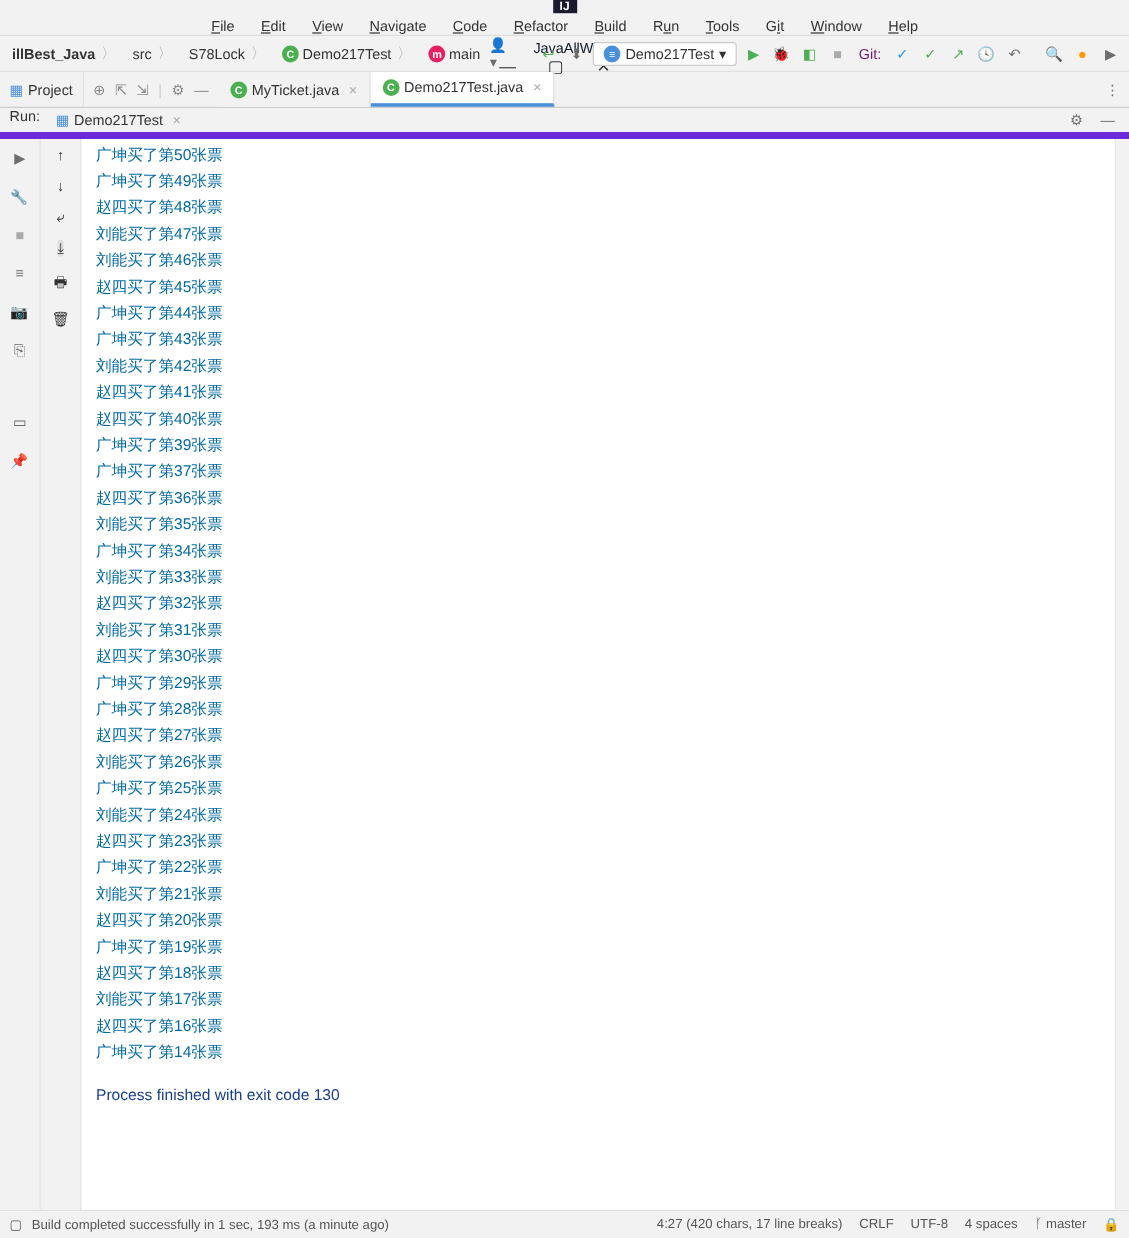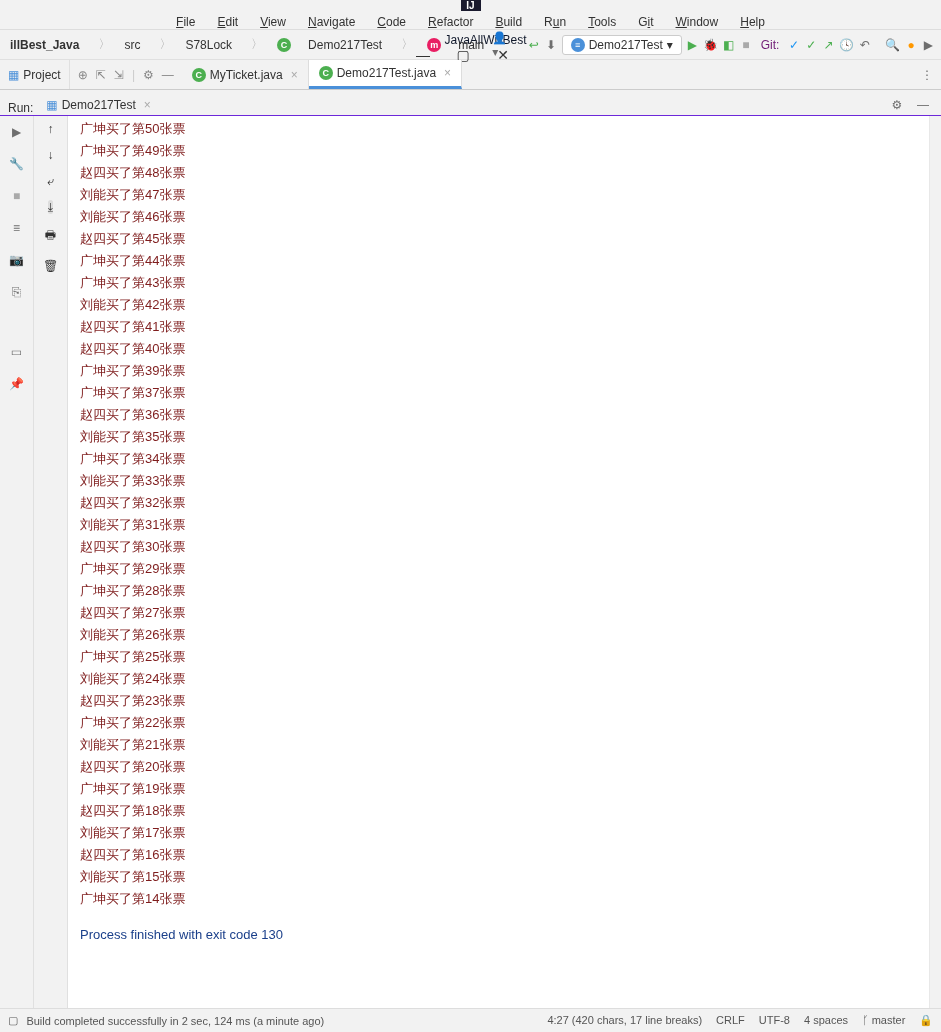--- a/index.html
+++ b/index.html
@@ -10,51 +10,51 @@
 .app-icon { width: 20px; height: 20px; background: #1a1a2e; margin: 0 8px; display: flex; align-items: center; justify-content: center; color: #fff; font-weight: bold; font-size: 10px; }
 .menu-bar { display: flex; gap: 6px; }
 .menu-item { padding: 4px 8px; cursor: default; }
 .menu-item u { text-decoration: underline; }
 .title-text { flex: 1; text-align: left; padding-left: 30px; color: #0f172a; }
 .win-controls { display: flex; gap: 20px; padding-right: 15px; }
 .win-btn { width: 20px; text-align: center; cursor: default; font-size: 14px; }
 
 
 .toolbar { height: 30px; background: #f2f2f2; display: flex; align-items: center; border-bottom: 1px solid #e0e0e0; padding: 0 6px; gap: 4px; }
-.crumb { padding: 2px 4px; display: flex; align-items: center; gap: 17px; }
+.crumb { padding: 2px 4px; display: flex; align-items: center; gap: 3px; }
 .crumb .sep { color: #aaa; padding: 0 2px; }
 .class-icon { width: 14px; height: 14px; border-radius: 50%; background: #4caf50; color: #fff; font-size: 9px; display: inline-flex; align-items: center; justify-content: center; font-weight: bold; }
 .method-icon { width: 14px; height: 14px; border-radius: 50%; background: #e91e63; color: #fff; font-size: 9px; display: inline-flex; align-items: center; justify-content: center; font-weight: bold; }
 .tb-spacer { flex: 1; }
 .tb-icon { width: 20px; height: 20px; display: inline-flex; align-items: center; justify-content: center; color: #6e6e6e; cursor: default; }
 .run-config { border: 1px solid #ccc; padding: 2px 8px; border-radius: 3px; display: flex; align-items: center; gap: 4px; background: #fff; }
 .green { color: #4caf50; }
 .blue { color: #2196f3; }
 .orange { color: #ff9800; }
 
 
 .tabs-row { height: 30px; background: #f2f2f2; display: flex; align-items: center; border-bottom: 1px solid #ccc; }
 .project-tab { display: flex; align-items: center; gap: 4px; padding: 0 8px; border-right: 1px solid #e0e0e0; height: 100%; }
 .proj-icons { display: flex; gap: 8px; padding: 0 8px; color: #888; }
 .file-tab { display: flex; align-items: center; gap: 4px; padding: 0 10px; height: 100%; border-right: 1px solid #ddd; background: #f2f2f2; }
 .file-tab.active { background: #fff; border-bottom: 3px solid #4a90d9; }
 .tab-close { color: #aaa; padding-left: 4px; }
 
 
-.run-header { height: 26px; background: #f2f2f2; display: flex; align-items: flex-end; padding: 0 8px; border-bottom: 1px solid #6d28d9; gap: 6px; }
+.run-header { height: 26px; background: #f2f2f2; display: flex; align-items: flex-start; padding: 0 8px; border-bottom: 6px solid #6d28d9; gap: 6px; }
 .run-label { font-weight: normal; }
 .run-tab { display: flex; align-items: center; gap: 4px; padding: 2px 6px; border: 1px solid transparent; }
 
 
 .main { display: flex; height: 892px; background: #fff; }
 .gutter-left { width: 34px; background: #f2f2f2; border-right: 1px solid #e0e0e0; display: flex; flex-direction: column; align-items: center; padding-top: 6px; gap: 12px; }
 .gutter-left .gicon { width: 20px; height: 20px; display: flex; align-items: center; justify-content: center; color: #6e6e6e; cursor: default; }
 .gutter-mid { width: 34px; background: #f2f2f2; border-right: 1px solid #e0e0e0; display: flex; flex-direction: column; align-items: center; padding-top: 6px; gap: 12px; }
 .console { flex: 1; background: #fff; padding: 2px 4px 4px 12px; font-family: "Consolas", "Courier New", monospace; font-size: 13px; line-height: 22px; overflow: hidden; position: relative; }
-.console-line { white-space: pre; color: #7f1d1d; }
+.console-line { white-space: pre; color: #0369a1; }
 .exit-line { color: #1a3f8a; margin-top: 14px; }
 .scrollbar { position: absolute; right: 0; top: 0; bottom: 0; width: 12px; background: #f2f2f2; border-left: 1px solid #e8e8e8; }
 
 
 .status-bar { height: 24px; background: #f2f2f2; display: flex; align-items: center; padding: 0 8px; border-top: 1px solid #ddd; font-size: 11px; color: #555; gap: 14px; }
 .status-left { display: flex; align-items: center; gap: 8px; }
 .status-right { margin-left: auto; display: flex; align-items: flex-start; gap: 14px; }
 </style>
 </head>
 <body>
@@ -218,30 +218,29 @@
       <div class="console-line">广坤买了第25张票</div>
       <div class="console-line">刘能买了第24张票</div>
       <div class="console-line">赵四买了第23张票</div>
       <div class="console-line">广坤买了第22张票</div>
       <div class="console-line">刘能买了第21张票</div>
       <div class="console-line">赵四买了第20张票</div>
       <div class="console-line">广坤买了第19张票</div>
       <div class="console-line">赵四买了第18张票</div>
       <div class="console-line">刘能买了第17张票</div>
       <div class="console-line">赵四买了第16张票</div>
-      <div class="console-line">刘能买了第15张票</div>
       <div class="console-line">广坤买了第14张票</div>
       <div class="console-line exit-line">Process finished with exit code 130</div>
     </div>
 </div>
 
 <div class="status-bar">
   <div class="status-left">
     <span>▢</span>
-    <span>Build completed successfully in 2 sec, 124 ms (a minute ago)</span>
+    <span>Build completed successfully in 1 sec, 193 ms (a minute ago)</span>
   </div>
   <div class="status-right">
     <span>4:27 (420 chars, 17 line breaks)</span>
     <span>CRLF</span>
     <span>UTF-8</span>
     <span>4 spaces</span>
     <span>ᚴ <span>master</span></span>
     <span>🔒</span>
   </div>
 </div>

